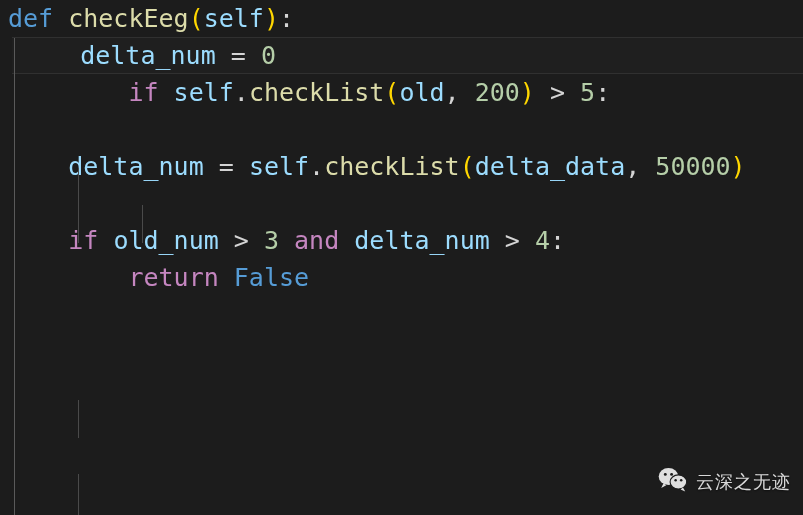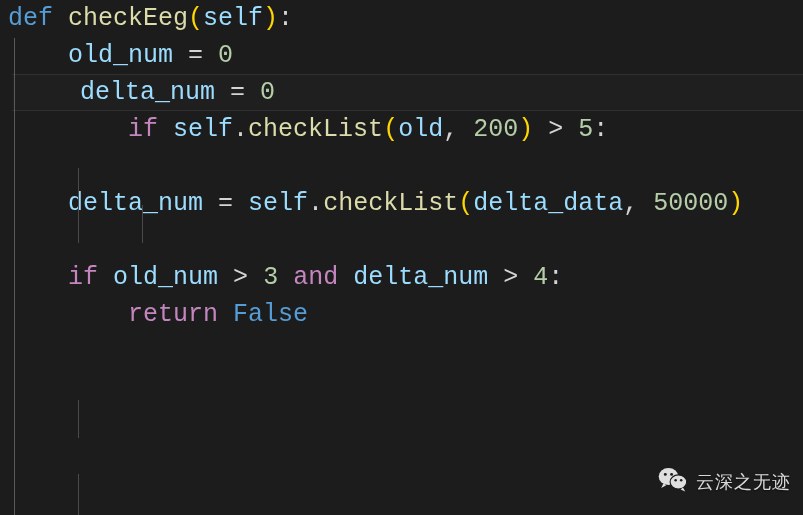--- a/index.html
+++ b/index.html
@@ -34,21 +34,20 @@
 
   .code-line {
     position: relative;
     height: 37px;
     line-height: 37px;
     font-size: 25px;
     letter-spacing: 0px;
     white-space: pre;
     padding-left: 8px;
     color: #d4d4d4;
-    font-family: Liberation Mono, monospace;
   }
 
   .code-line .tok {
     white-space: pre;
   }
 
   
   .current-line {
     box-shadow: inset 0 1px 0 0 #303030, inset 0 -1px 0 0 #303030;
     background: #1f1f1f;
@@ -104,21 +103,20 @@
     display: block;
   }
 </style>
 </head>
 <body>
 
 <div id="editor">
 
   <div id="code-surface">
       <div class="code-line"><span class="tok t-keyword">def</span><span class="tok "> </span><span class="tok t-func">checkEeg</span><span class="tok t-paren-y">(</span><span class="tok t-var">self</span><span class="tok t-paren-y">)</span><span class="tok t-punct">:</span></div>
-      <div class="code-line"><span class="tok ">    </span><span class="tok t-var">old_num</span><span class="tok "> </span><span class="tok t-op">=</span><span class="tok "> </span><span class="tok t-num">0</span></div>
       <div class="code-line current-line"><span class="tok ">    </span><span class="tok t-var">delta_num</span><span class="tok "> </span><span class="tok t-op">=</span><span class="tok "> </span><span class="tok t-num">0</span></div>
       <div class="code-line"><span class="tok ">        </span><span class="tok t-control">if</span><span class="tok "> </span><span class="tok t-var">self</span><span class="tok t-punct">.</span><span class="tok t-func">checkList</span><span class="tok t-paren-y">(</span><span class="tok t-var">old</span><span class="tok t-punct">,</span><span class="tok "> </span><span class="tok t-num">200</span><span class="tok t-paren-y">)</span><span class="tok "> </span><span class="tok t-op">&gt;</span><span class="tok "> </span><span class="tok t-num">5</span><span class="tok t-punct">:</span></div>
       <div class="code-line">&nbsp;</div>
       <div class="code-line"><span class="tok ">    </span><span class="tok t-var">delta_num</span><span class="tok "> </span><span class="tok t-op">=</span><span class="tok "> </span><span class="tok t-var">self</span><span class="tok t-punct">.</span><span class="tok t-func">checkList</span><span class="tok t-paren-y">(</span><span class="tok t-var">delta_data</span><span class="tok t-punct">,</span><span class="tok "> </span><span class="tok t-num">50000</span><span class="tok t-paren-y">)</span></div>
       <div class="code-line">&nbsp;</div>
       <div class="code-line"><span class="tok ">    </span><span class="tok t-control">if</span><span class="tok "> </span><span class="tok t-var">old_num</span><span class="tok "> </span><span class="tok t-op">&gt;</span><span class="tok "> </span><span class="tok t-num">3</span><span class="tok "> </span><span class="tok t-control">and</span><span class="tok "> </span><span class="tok t-var">delta_num</span><span class="tok "> </span><span class="tok t-op">&gt;</span><span class="tok "> </span><span class="tok t-num">4</span><span class="tok t-punct">:</span></div>
       <div class="code-line"><span class="tok ">        </span><span class="tok t-control">return</span><span class="tok "> </span><span class="tok t-keyword">False</span></div>
     </div>
 
   <div class="indent-guides">

